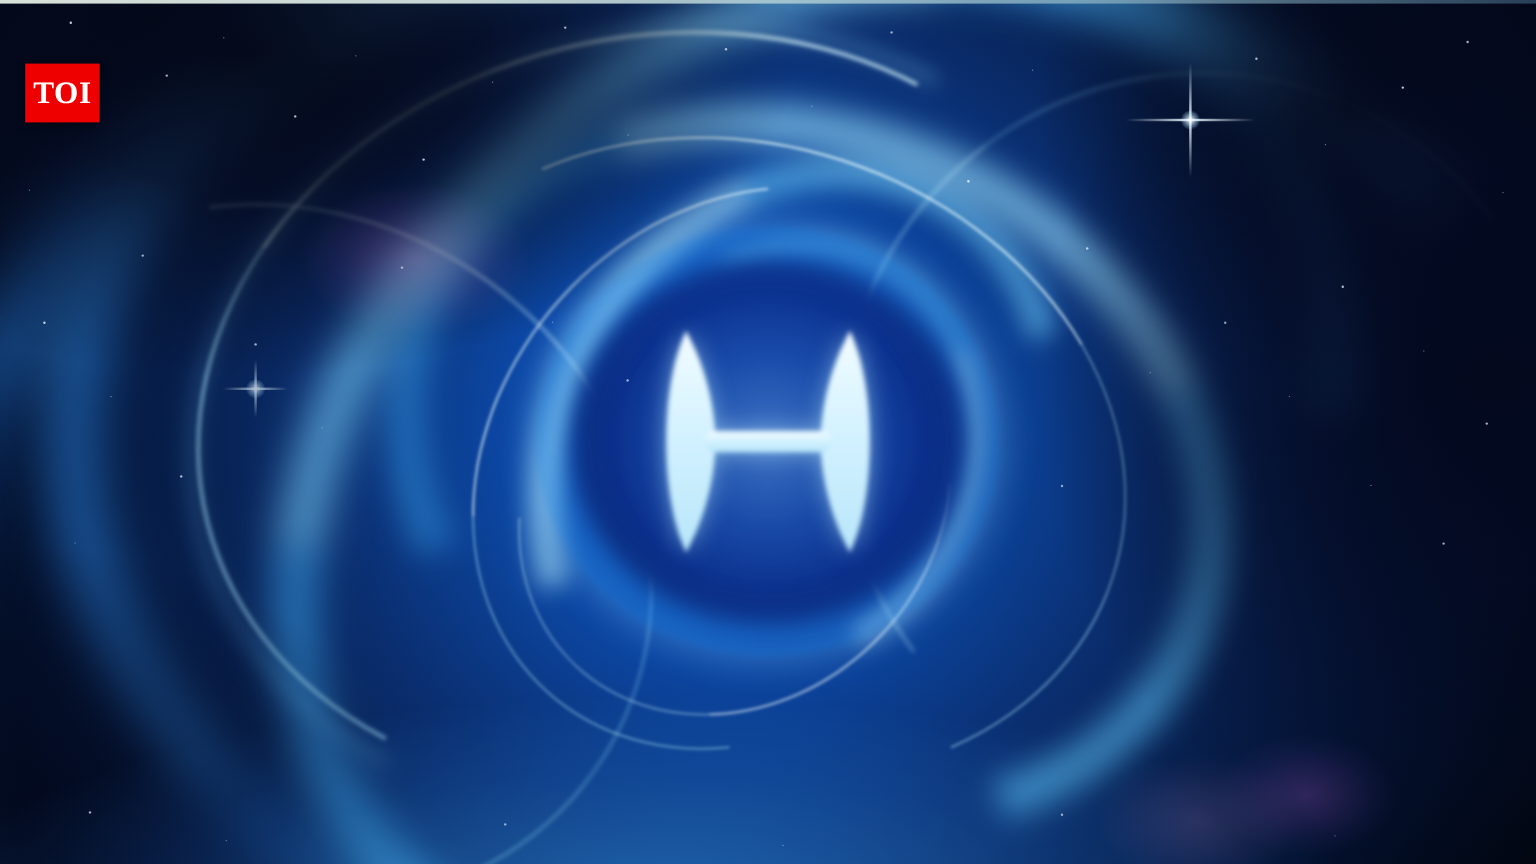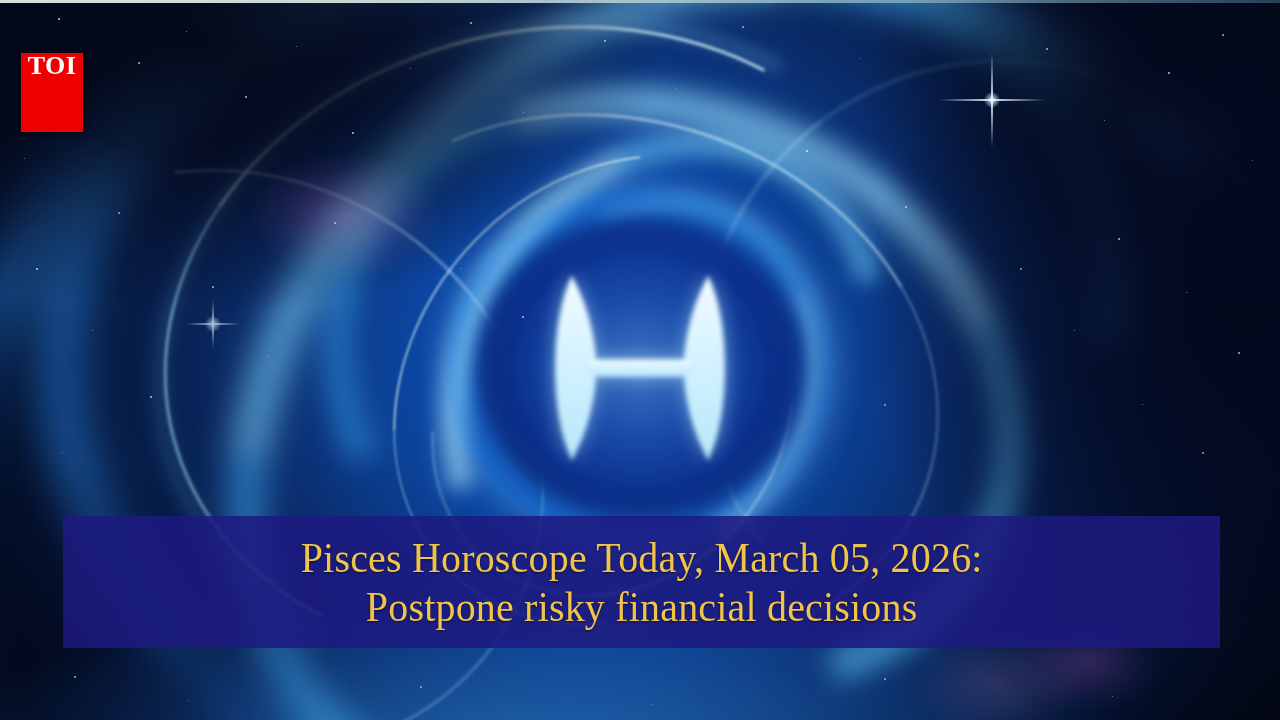--- a/index.html
+++ b/index.html
@@ -266,22 +266,23 @@
     width: 250px; height: 250px; margin: -125px 0 0 -125px;
     border-radius: 50%;
     background: radial-gradient(circle, rgba(175,232,255,0.30) 0%, rgba(120,200,255,0.12) 40%, rgba(90,180,255,0) 72%);
     pointer-events: none;
   }
 
   
   .toi-logo {
     position: absolute;
     left: 21px; top: 53px;
-    width: 62px; height: 79px;
+    width: 62px; height: 49px;
     display: flex;
+    align-items: center;
     justify-content: center;
     box-shadow: 0 1px 7px rgba(0,0,0,0.45);
   }
   .toi-logo .toi-text {
     color: #ffffff;
     font-family: "Liberation Serif", "DejaVu Serif", serif;
     font-weight: 700;
     font-size: 26px;
     letter-spacing: 0.5px;
     line-height: 1;
@@ -435,18 +436,14 @@
         <path d="M162 16 C 182 58, 182 142, 162 184 C 144 150, 140 118, 140 100 C 140 82, 144 50, 162 16 Z" fill="url(#piscesFill)"></path>
         <rect x="52" y="92" width="96" height="16" rx="7" fill="url(#piscesFill)"></rect>
       </g>
     </svg>
   </div>
 
   <div class="toi-logo" style="background: rgb(238, 0, 0);">
     <span class="toi-text">TOI</span>
   </div>
 
-  <div class="title-banner" style="background: rgba(29, 26, 128, 0.86);">
-    <div class="title-text" style="color: rgb(240, 195, 74);">Pisces Horoscope Today, March 05, 2026:
-Postpone risky financial decisions</div>
-  </div>
 
 </div>
 
 </body></html>

